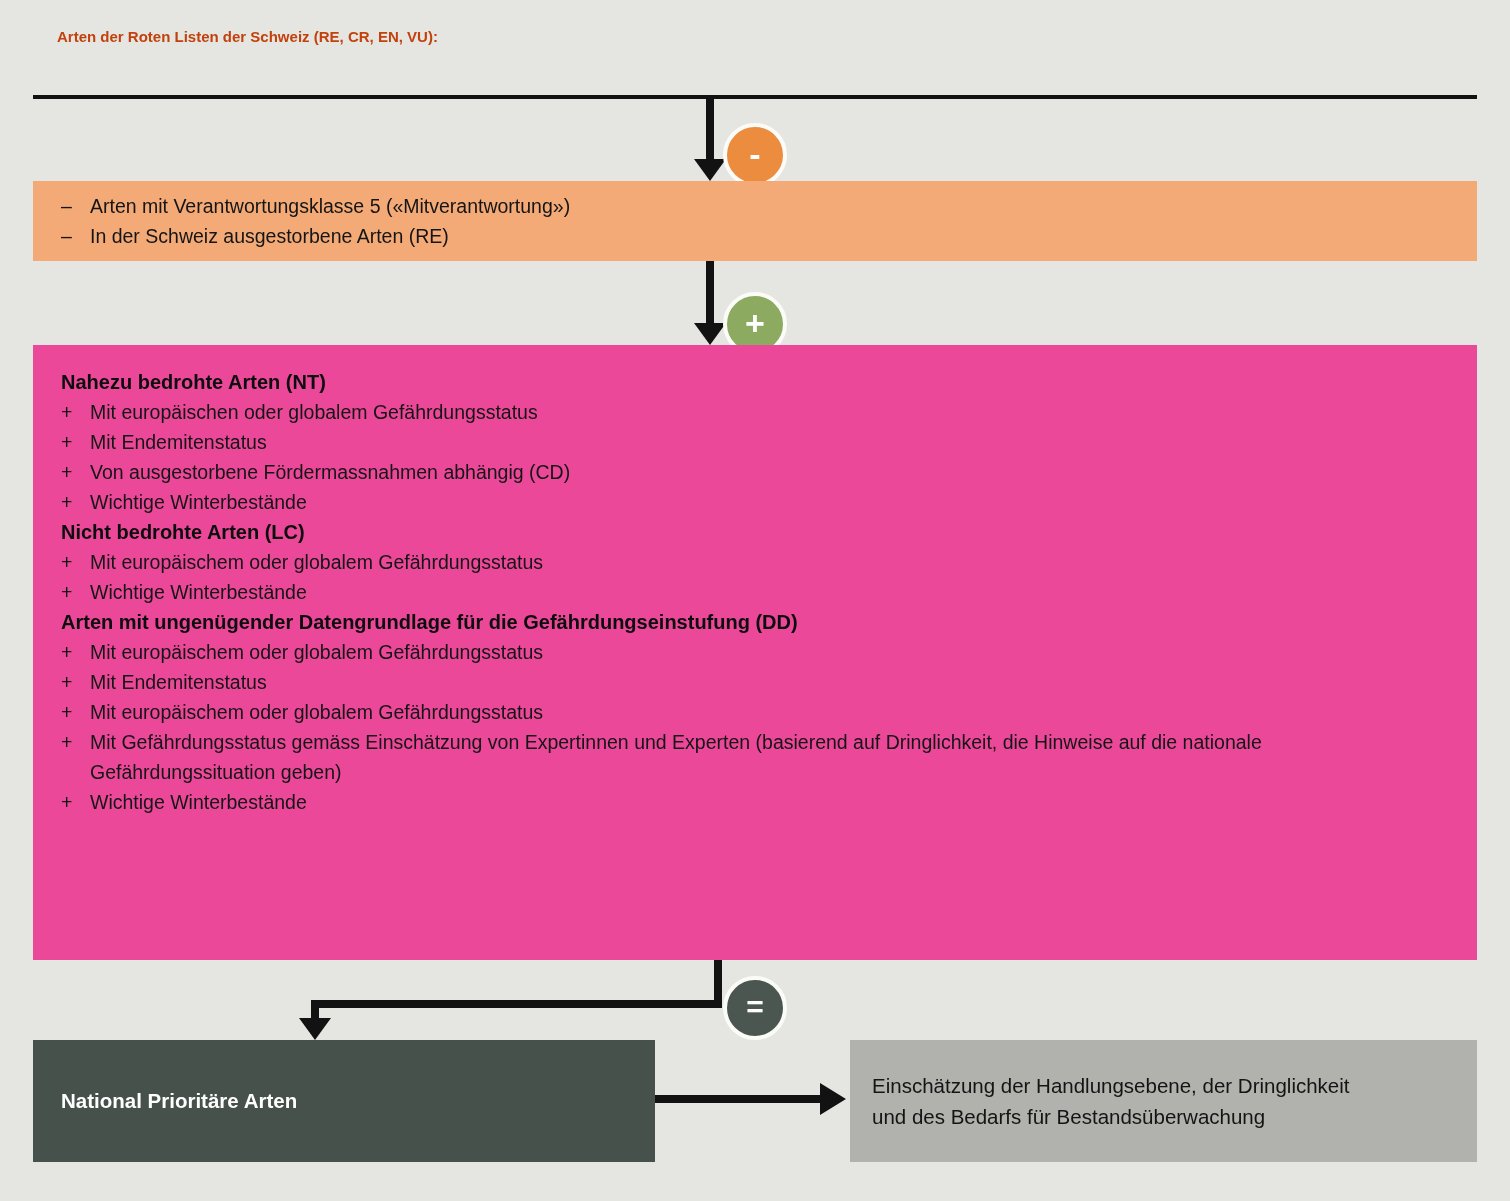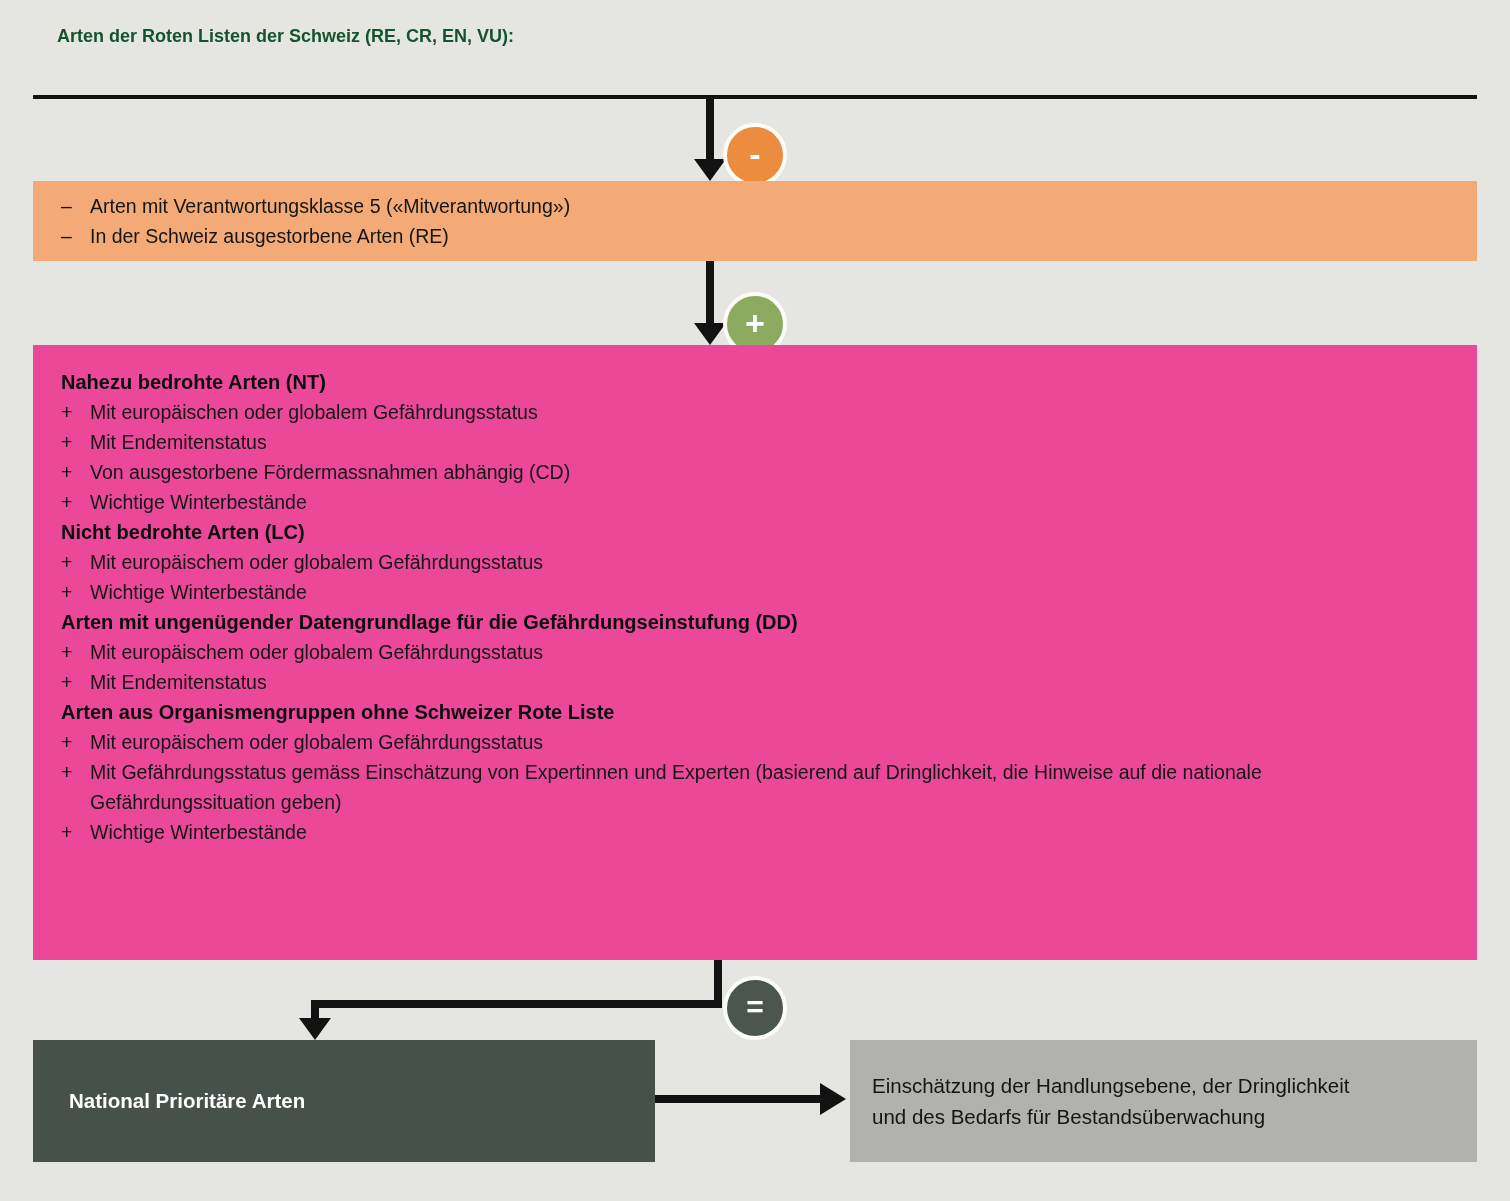--- a/index.html
+++ b/index.html
@@ -1,19 +1,19 @@
 <!DOCTYPE html>
 <html><head>
 <meta charset="utf-8">
 <style>
   * { margin:0; padding:0; box-sizing:border-box; }
   html,body { background:#e5e6e2; font-family:"Liberation Sans", sans-serif; }
   .canvas { position:relative; width:1510px; height:1201px; background:#e5e6e2; overflow:hidden; color:#121212; }
 
-  .title { position:absolute; left:57px; top:20px; font-weight:bold; font-size:18px; line-height:33px; color:#14532d;text-align:center; }
+  .title { position:absolute; left:57px; top:20px; font-weight:bold; font-size:15px; line-height:33px; color:#c2410c;text-align:center; }
 
   .topline { position:absolute; left:33px; top:95px; width:1444px; height:4px; background:#121212; }
 
   .shaft-v { position:absolute; width:8px; background:#121212; }
   .shaft-h { position:absolute; height:8px; background:#121212; }
   .head-down { position:absolute; width:0; height:0;
     border-left:16px solid transparent; border-right:16px solid transparent;
     border-top:22px solid #121212; }
   .head-right { position:absolute; width:0; height:0;
     border-top:16px solid transparent; border-bottom:16px solid transparent;
@@ -35,21 +35,21 @@
   .item { display:flex; font-size:19.5px; line-height:30px; color:#151515; }
   .item .marker { width:29px; flex:none; }
   .item .txt { flex:1; }
 
   .section { }
   .section:first-child { margin-top:0; }
   .section-heading { font-weight:bold; font-size:20px; line-height:30px; color:#0d0d0d; }
 
   .dark-box { position:absolute; left:33px; top:1040px; width:622px; height:122px;
     background:#46514c; color:#ffffff; font-weight:bold; font-size:20.5px;
-    display:flex; align-items:center; padding-left:36px; }
+    display:flex; align-items:center; padding-left:28px; }
   .gray-box { position:absolute; left:850px; top:1040px; width:627px; height:122px;
     background:#b1b1ae; color:#141414; font-size:20.5px; line-height:31px;
     display:flex; flex-direction:column; justify-content:center; padding-left:22px; padding-right:16px; }
 </style>
 </head>
 <body>
 
 <div class="canvas">
 
   <div class="title">
@@ -123,21 +123,20 @@
         <span class="marker">+</span>
         <span class="txt">Mit europäischem oder globalem Gefährdungsstatus</span>
       </div>
       <div class="item">
         <span class="marker">+</span>
         <span class="txt">Mit Endemitenstatus</span>
       </div>
     </div>
 
     <div class="section">
-      <div class="section-heading">Arten aus Organismengruppen ohne Schweizer Rote Liste</div>
       <div class="item">
         <span class="marker">+</span>
         <span class="txt">Mit europäischem oder globalem Gefährdungsstatus</span>
       </div>
       <div class="item">
         <span class="marker">+</span>
         <span class="txt">Mit Gefährdungsstatus gemäss Einschätzung von Expertinnen und Experten (basierend auf Dringlichkeit, die Hinweise auf die nationale Gefährdungssituation geben)</span>
       </div>
       <div class="item">
         <span class="marker">+</span>

